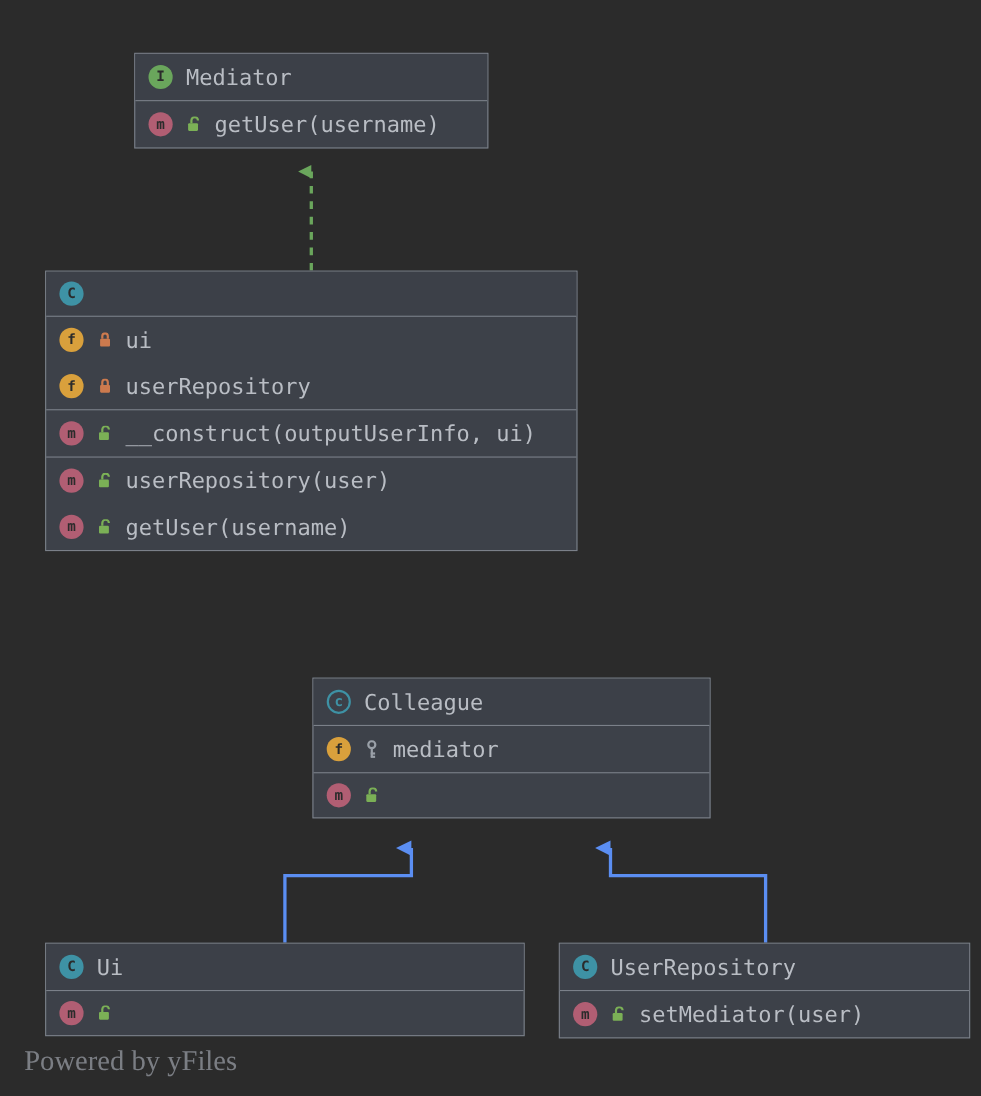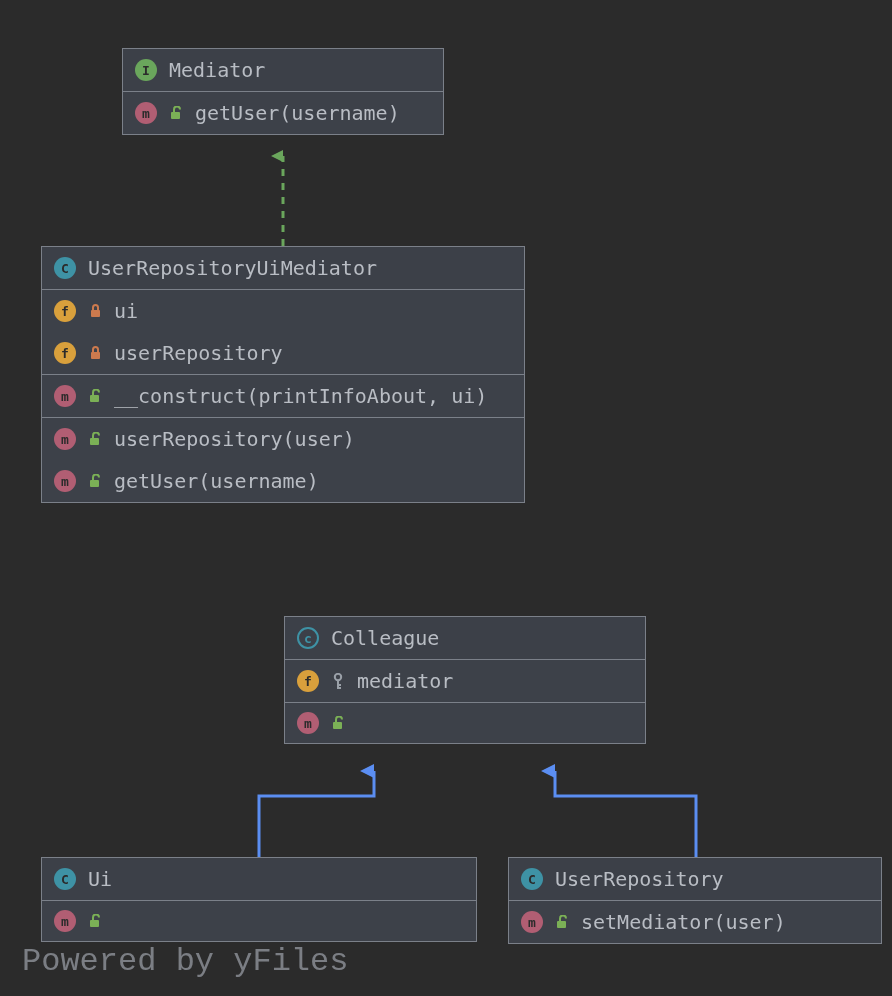--- a/index.html
+++ b/index.html
@@ -67,22 +67,22 @@
   .vis-public { color: #7bb056; font-size: 13px; } 
   .vis-private { color: #cc7a4e; font-size: 13px; } 
   .vis-protected { color: #9aa0a8; font-size: 13px; } 
 
   .label { white-space: nowrap; text-align: center; }
 
   .footer-credit {
     position: absolute;
     left: 22px; bottom: 16px;
     color: rgba(190,195,205,0.55);
-    font-size: 32px;
-    font-family: Liberation Mono, monospace;
+    font-size: 26px;
+    font-family: Liberation Serif, serif;
   }
 
   svg.connectors { position:absolute; left:0; top:0; width:892px; height:996px; pointer-events:none; }
 </style>
 </head>
 <body>
 
 <div class="canvas">
 
   <svg class="connectors">
@@ -117,21 +117,20 @@
             </svg>
         </span>
         <span class="label">getUser(username)</span>
       </div>
     </div>
   </div>
 
   <div class="uml-box" style="left:41px; top:246px; width:484px;">
     <div class="uml-header">
       <span class="badge b-class">C</span>
-      <span class="label">UserRepositoryUiMediator</span>
     </div>
     <div class="uml-section first">
       <div class="uml-row">
         <span class="badge b-field">f</span>
         <span class="vis-icon vis-private">
           <svg width="11" height="14" viewBox="0 0 11 14">
               <path d="M3 6 V3.5 a2.5 2.5 0 0 1 5 0 V6" fill="none" stroke="#cc7a4e" stroke-width="2"></path>
               <rect x="1" y="6" width="9" height="7" rx="1" fill="#cc7a4e"></rect>
             </svg>
         </span>
@@ -150,21 +149,21 @@
     </div>
     <div class="uml-section">
       <div class="uml-row">
         <span class="badge b-method">m</span>
         <span class="vis-icon vis-public">
           <svg width="12" height="14" viewBox="0 0 12 14">
               <path d="M4 6 V3.5 a3 3 0 0 1 6 0" fill="none" stroke="#7bb056" stroke-width="2"></path>
               <rect x="1" y="6" width="9" height="7" rx="1" fill="#7bb056"></rect>
             </svg>
         </span>
-        <span class="label">__construct(printInfoAbout, ui)</span>
+        <span class="label">__construct(outputUserInfo, ui)</span>
       </div>
     </div>
     <div class="uml-section">
       <div class="uml-row">
         <span class="badge b-method">m</span>
         <span class="vis-icon vis-public">
           <svg width="12" height="14" viewBox="0 0 12 14">
               <path d="M4 6 V3.5 a3 3 0 0 1 6 0" fill="none" stroke="#7bb056" stroke-width="2"></path>
               <rect x="1" y="6" width="9" height="7" rx="1" fill="#7bb056"></rect>
             </svg>

